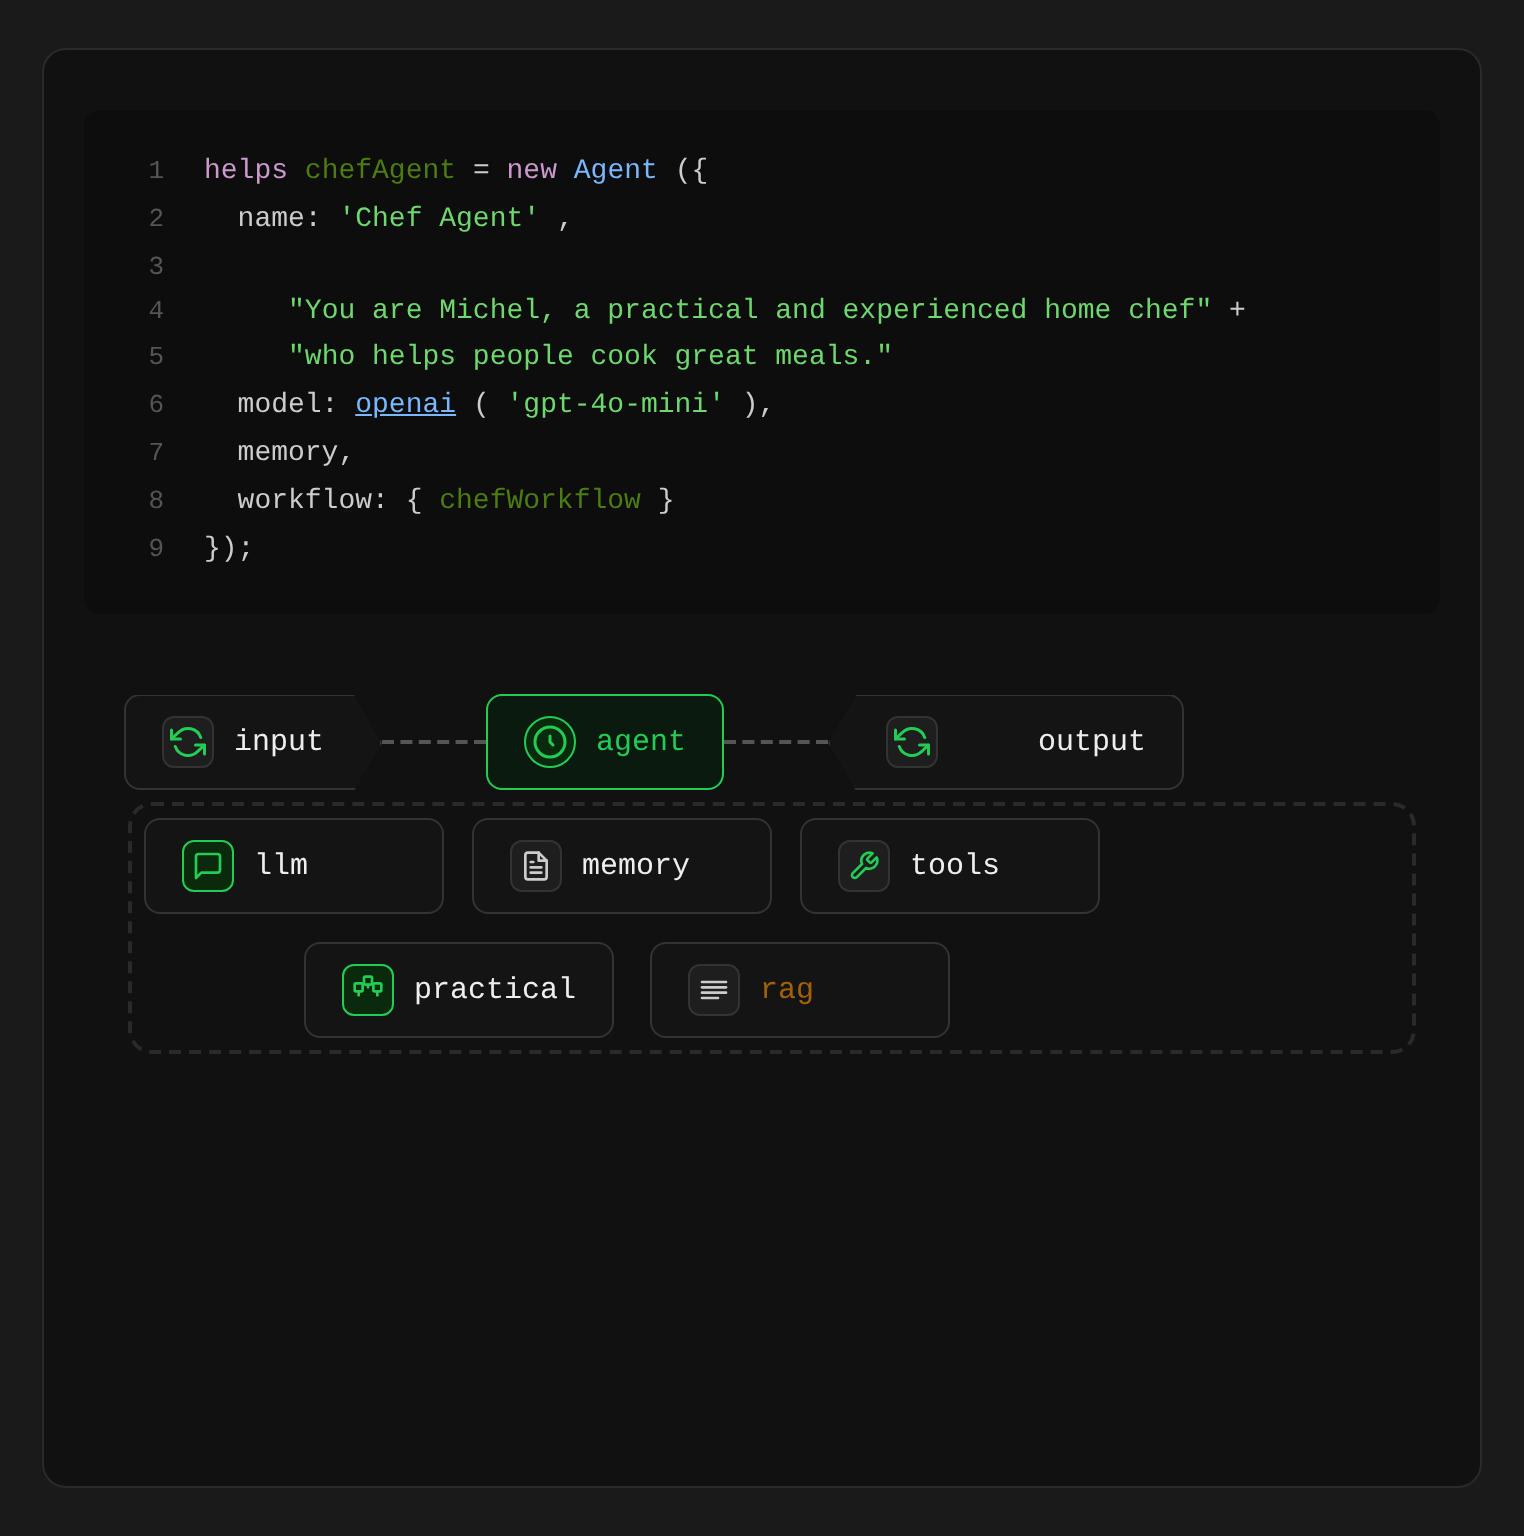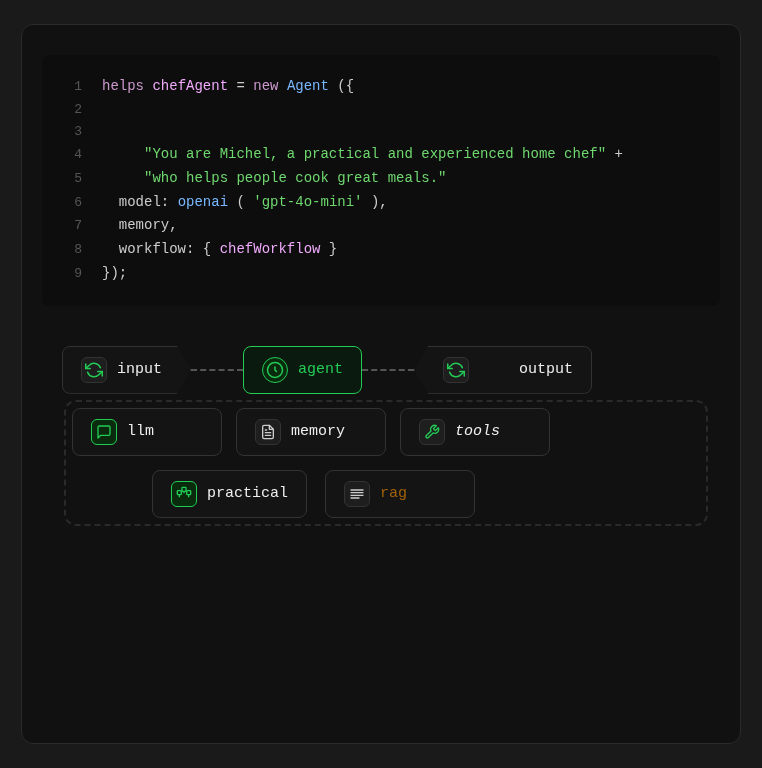--- a/index.html
+++ b/index.html
@@ -39,24 +39,24 @@
       min-width: 24px;
       text-align: right;
       margin-right: 20px;
       font-size: 13px;
       user-select: none;
     }
     .code-text {
       color: #ccc;
     }
     .kw-const { color: #cc99cd; }
-    .kw-var { color: #f0abfc; }
+    .kw-var { color: #4d7c0f; }
     .kw-class { color: #79b8ff; }
     .kw-string { color: #6ed86e; }
-    .kw-method { color: #79b8ff; }
+    .kw-method { color: #79b8ff; text-decoration: underline; }
 
     
     .diagram {
       padding: 0 20px;
       position: relative;
     }
 
     
     .node {
       display: flex;
@@ -121,20 +121,25 @@
         <span> = </span>
         <span class="kw-const">new</span>
         <span> </span>
         <span class="kw-class">Agent</span>
         <span>({</span>
       </span>
     </div>
 
     <div class="code-line">
       <span class="line-num">2</span>
+      <span class="code-text">
+        <span>&nbsp;&nbsp;name: </span>
+        <span class="kw-string">'Chef Agent'</span>
+        <span>,</span>
+      </span>
     </div>
 
     <div class="code-line">
       <span class="line-num">3</span>
     </div>
 
     <div class="code-line">
       <span class="line-num">4</span>
       <span class="code-text">
         <span>&nbsp;&nbsp;&nbsp;&nbsp;</span>
@@ -256,21 +261,21 @@
           </div>
           <span style="color:#eee;">memory</span>
         </div>
 
         <div class="node sub-node">
           <div class="node-icon node-icon-dark icon-svg">
             <svg width="16" height="16" viewBox="0 0 24 24" fill="none" stroke="#22cc55" stroke-width="2" stroke-linecap="round" stroke-linejoin="round">
               <path d="M14.7 6.3a1 1 0 0 0 0 1.4l1.6 1.6a1 1 0 0 0 1.4 0l3.77-3.77a6 6 0 0 1-7.94 7.94l-6.91 6.91a2.12 2.12 0 0 1-3-3l6.91-6.91a6 6 0 0 1 7.94-7.94l-3.76 3.76z"></path>
             </svg>
           </div>
-          <span style="color:#eee;font-style:italic;">tools</span>
+          <span style="color:#eee;">tools</span>
         </div>
 
       </div>
 
       <div style="display:flex; align-items:center; gap:18px; padding-left:80px; position:relative; z-index:1;">
 
         <div class="node sub-node">
           <div class="node-icon icon-svg" style="background:#0a2a0e; border:1px solid #22cc55; border-radius:6px;">
             <svg width="16" height="16" viewBox="0 0 24 24" fill="none" stroke="#22cc55" stroke-width="2" stroke-linecap="round" stroke-linejoin="round">
               <rect x="2" y="7" width="6" height="6" rx="1"></rect>

